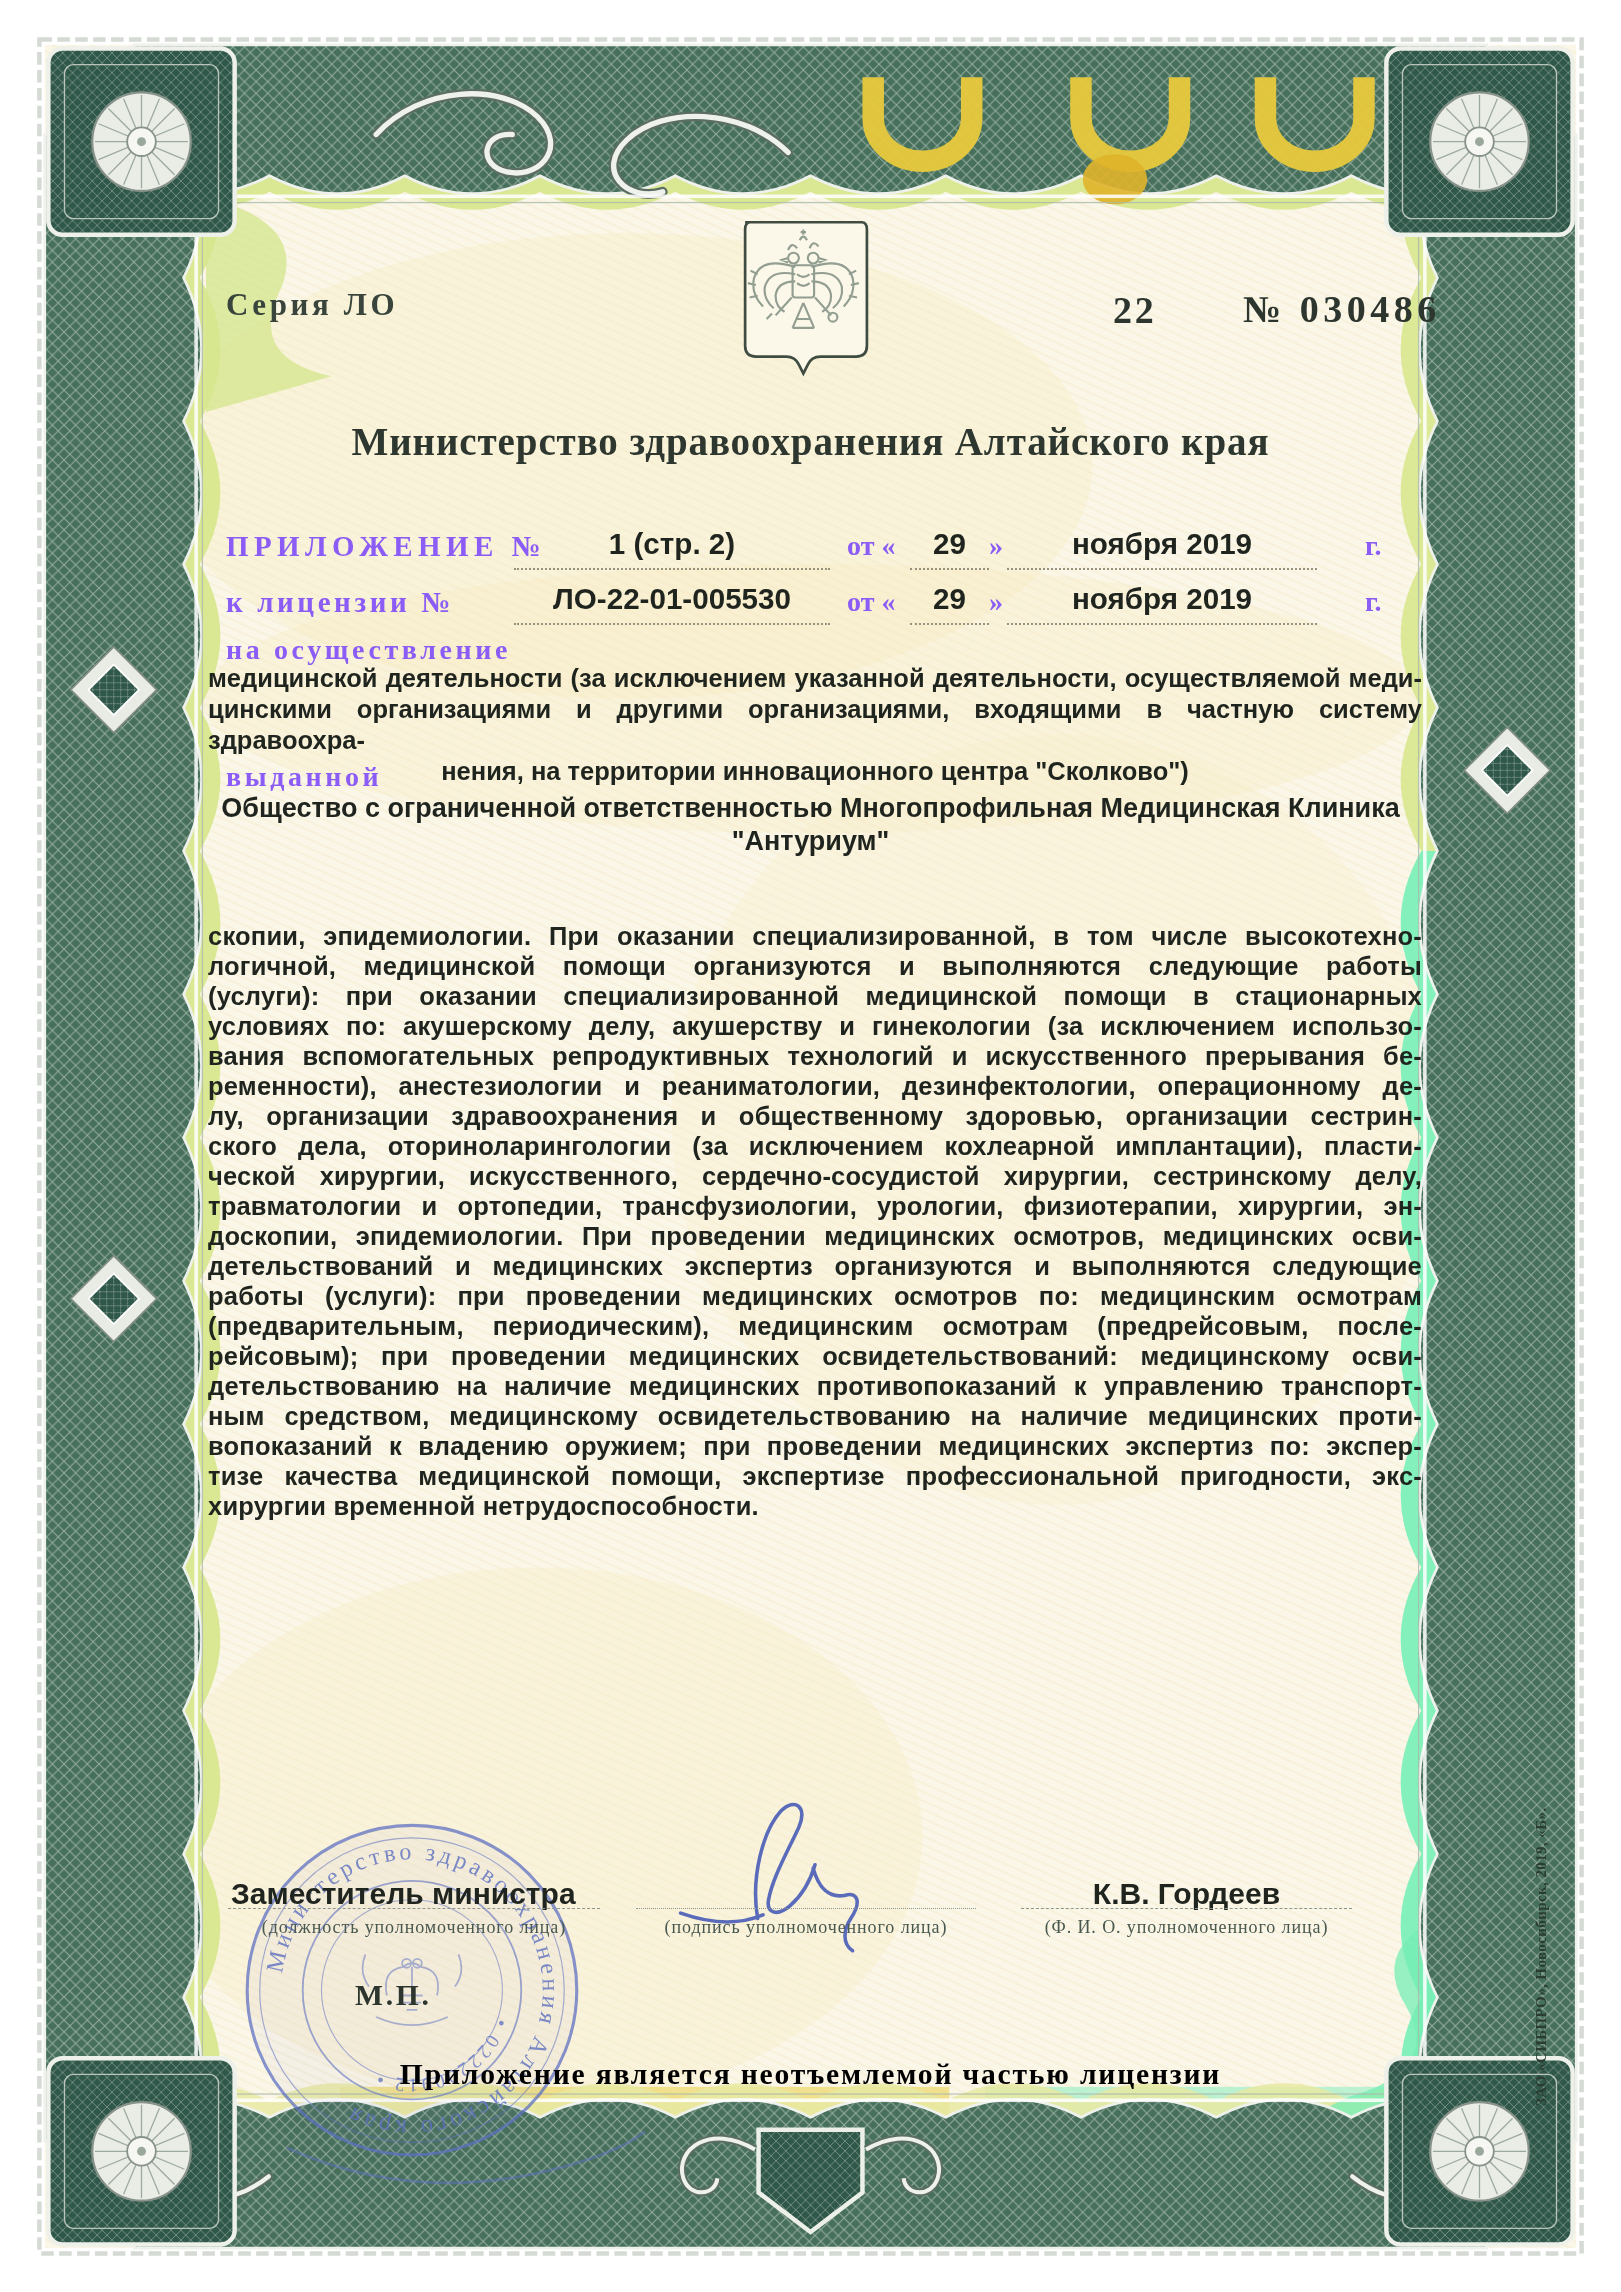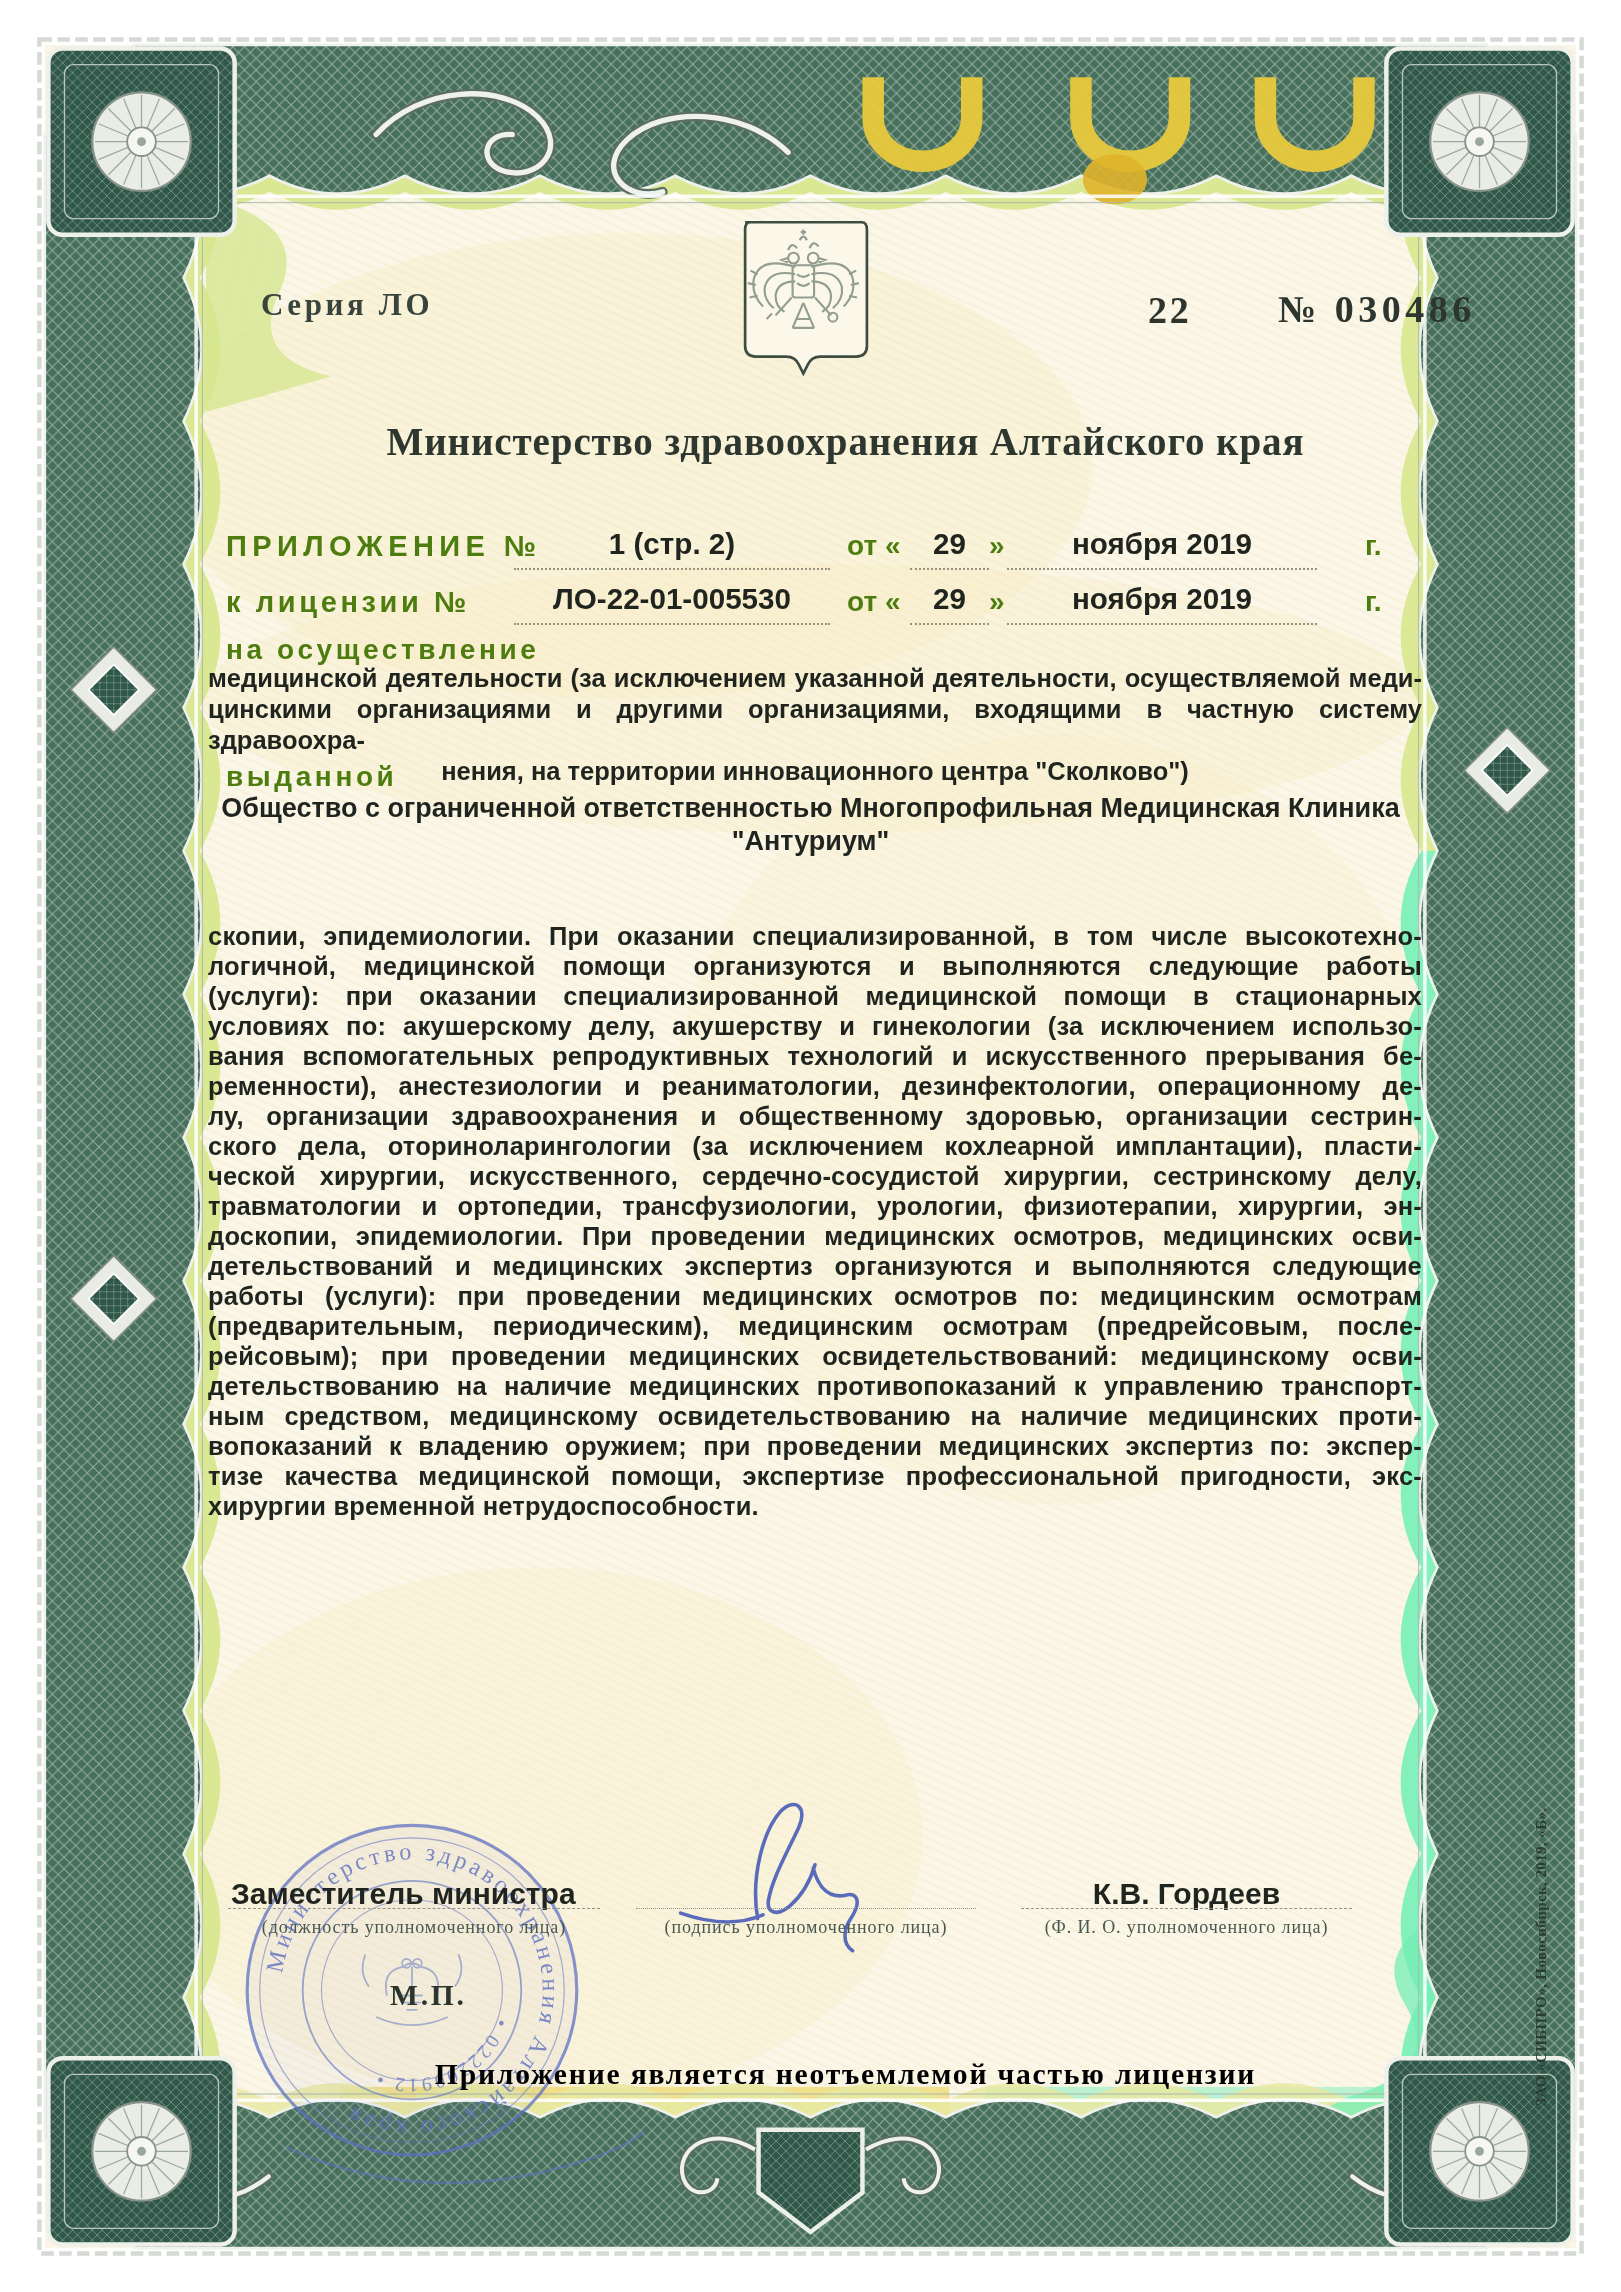--- a/index.html
+++ b/index.html
@@ -2,22 +2,22 @@
 <html style="font-size:14.3px"><head>
 <meta charset="utf-8">
 <style>
   html,body { margin:0; padding:0; background:#ffffff; }
   .sheet {
     position:relative; width:1621px; height:2293px; background:#ffffff;
     overflow:hidden; font-family:"Liberation Sans", sans-serif; color:#1f241e;
   }
   .bg-svg { position:absolute; left:0; top:0; width:1621px; height:2293px; }
   .abs { position:absolute; white-space:nowrap; }
-  .serif { font-family:"Liberation Serif", serif;margin-left:35px; }
-  .lab  { font-family:Liberation Sans, sans-serif; font-weight:600; color:#4d7c0f; font-size:29px; }
+  .serif { font-family:"Liberation Serif", serif; }
+  .lab  { font-family:Liberation Serif, serif; font-weight:600; color:#8b5cf6; font-size:29px; }
   .sansb{ font-weight:700; color:#1f241e; }
   .u    { border-bottom:2.7px dotted #97927d; padding-bottom:7.2px; }
 
   .series { left:226px; top:287px; font-size:31px; letter-spacing:3.6px; color:#39453c; font-weight:600; }
   .region { left:1113px; top:288px; font-size:38px; font-weight:700; letter-spacing:2.7px; color:#2c352e; }
   .number { left:1243px; top:287px; font-size:38px; font-weight:700; letter-spacing:4.5px; color:#2c352e; }
   .title  { left:112px; top:419px; width:1397px; text-align:center; font-size:39px; font-weight:700; letter-spacing:0.9px; color:#2d372f; }
 
   .f-label1 { left:226px; top:530px; letter-spacing:5.4px; }
   .f-value1 { left:514px; top:527px; width:316px; text-align:center; font-size:29.6px; }

